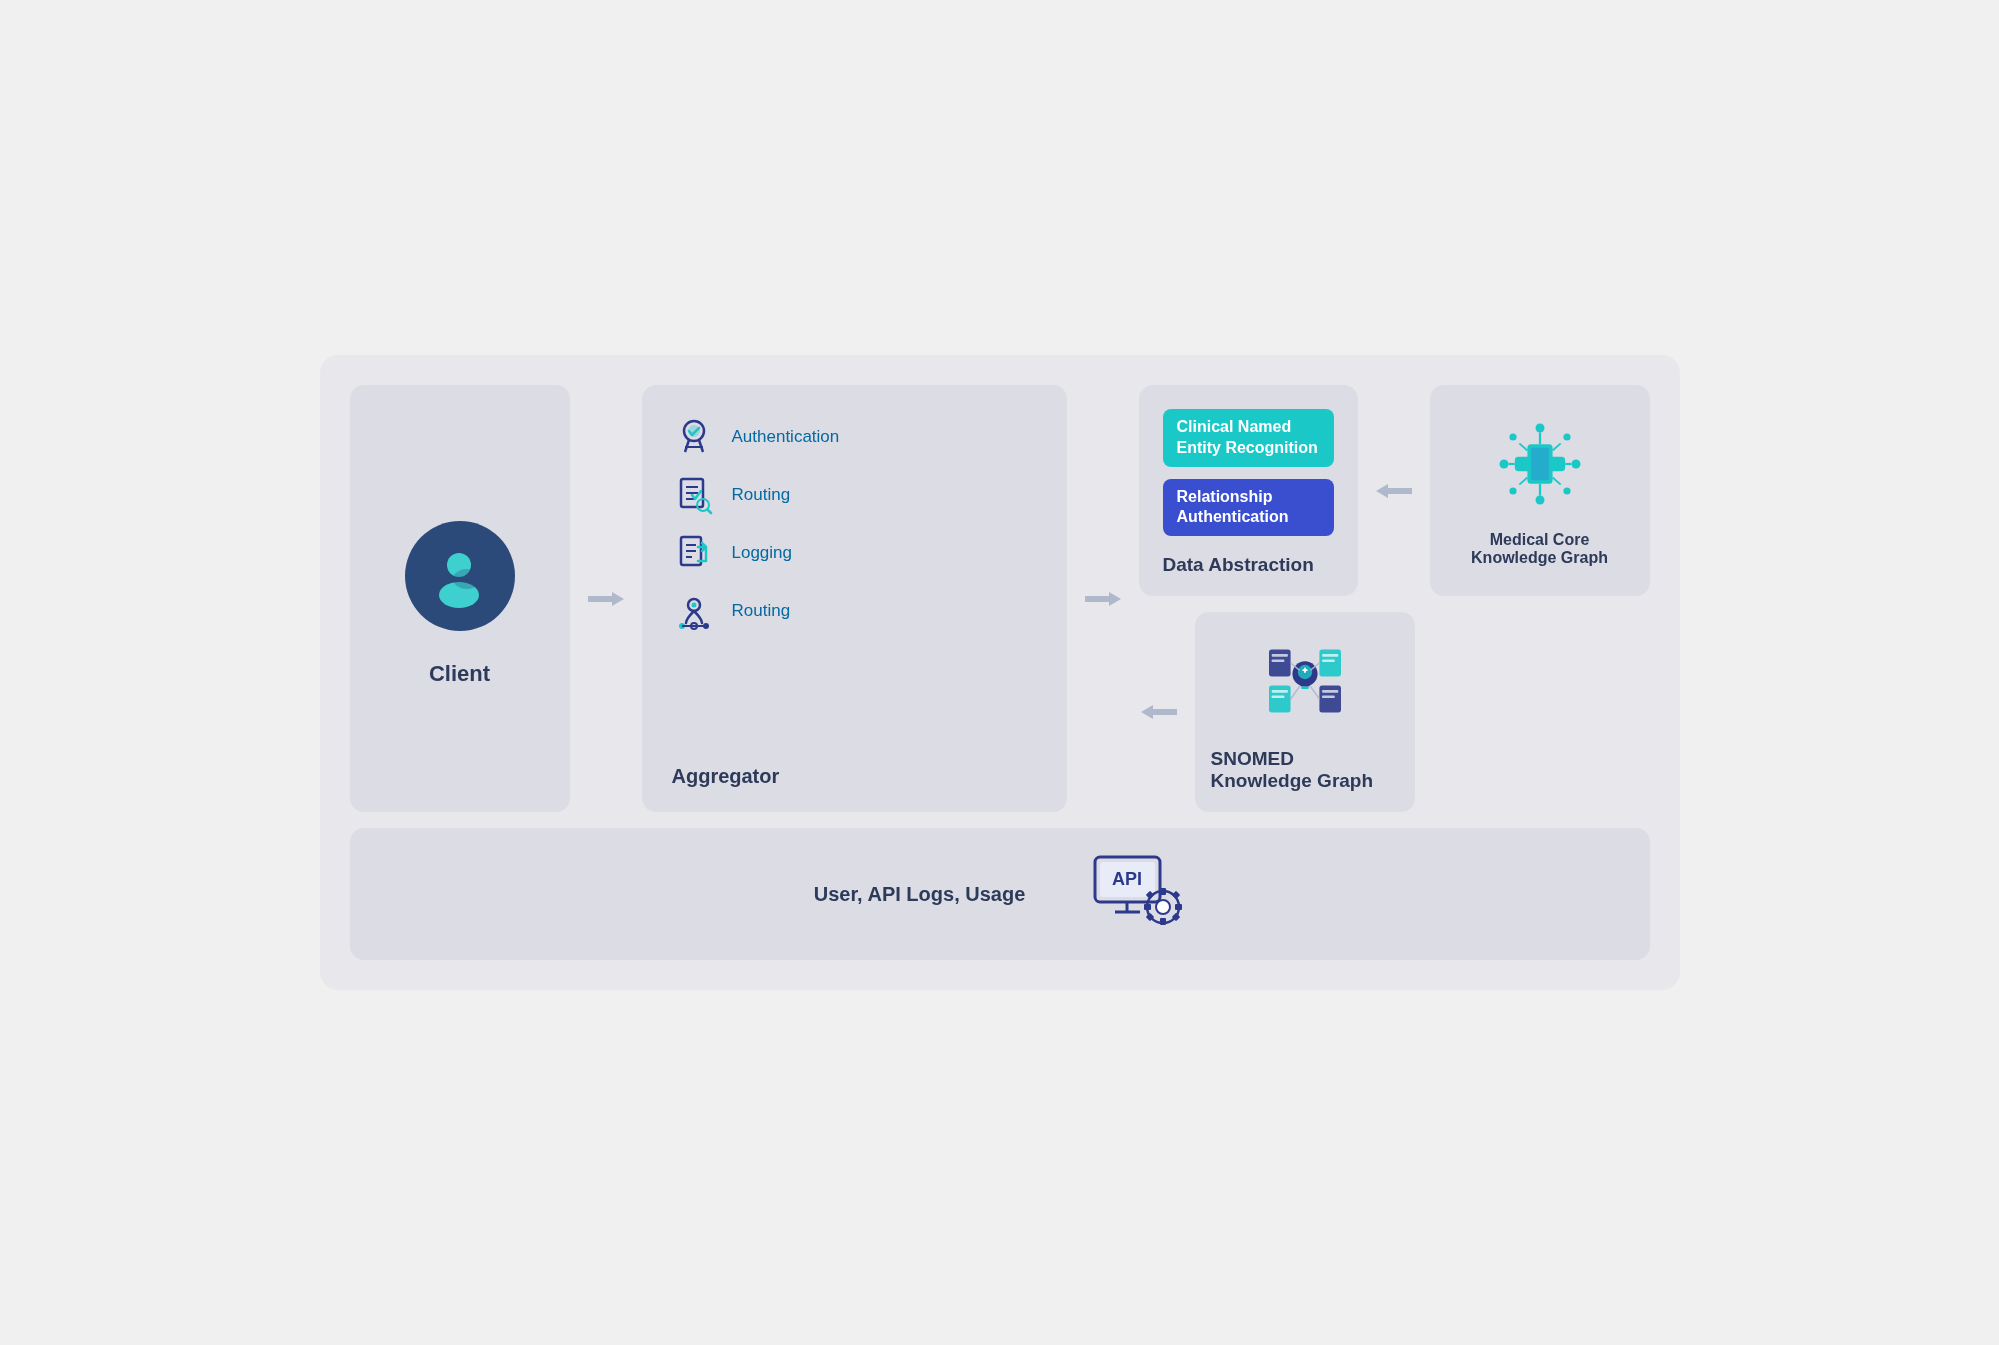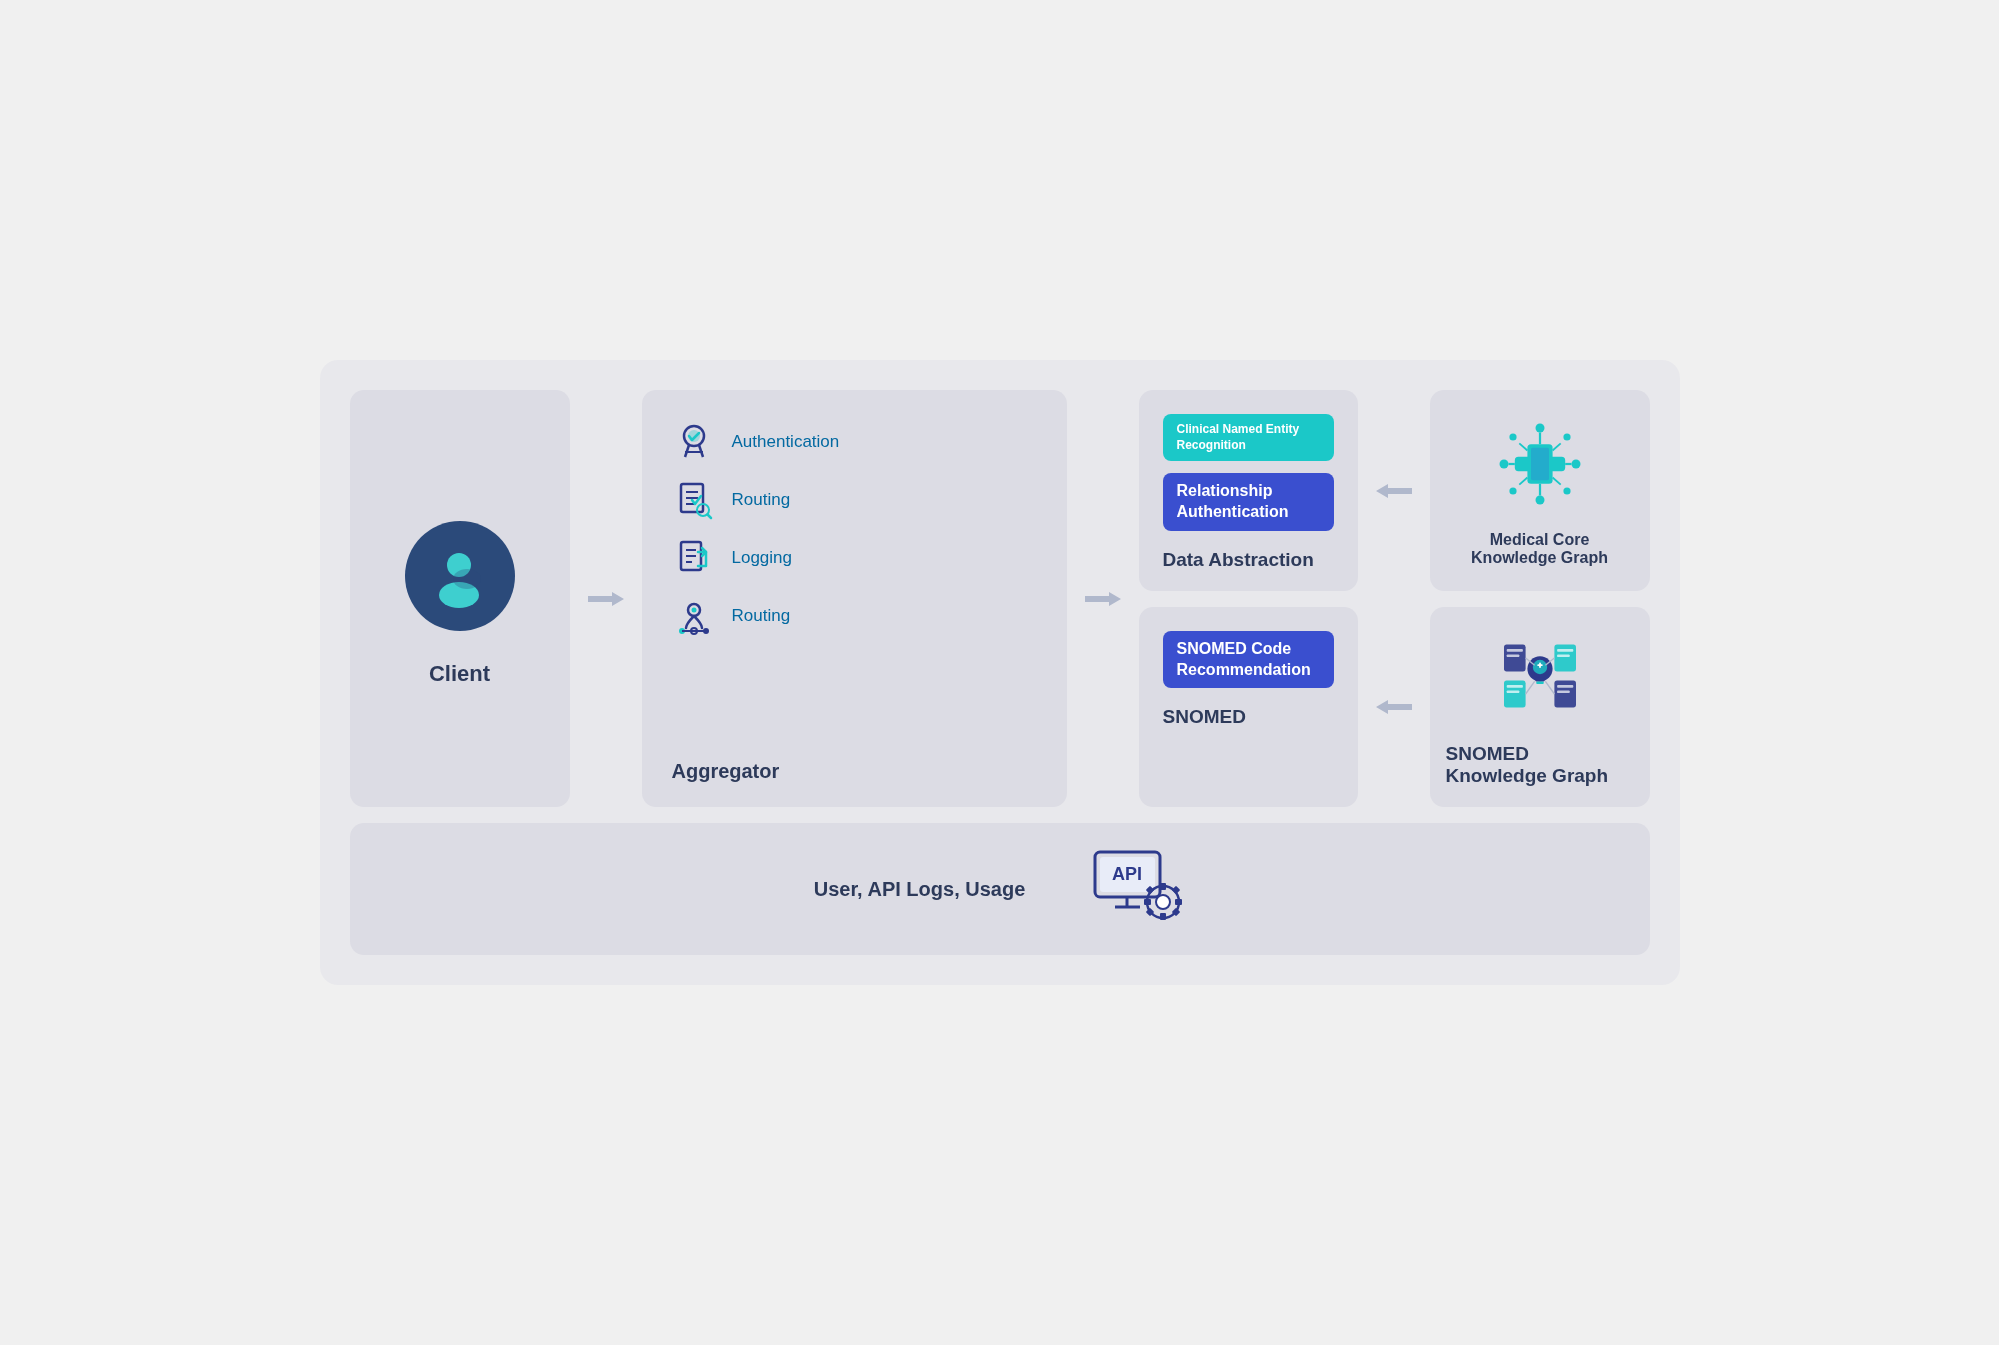--- a/index.html
+++ b/index.html
@@ -137,21 +137,21 @@
       border-radius: 14px;
       flex: 1;
       padding: 24px 24px 20px;
       display: flex;
       flex-direction: column;
       gap: 12px;
     }
     .tag-cyan {
       background: #1bc8c8;
       color: white;
-      font-size: 12px;
+      font-size: 16px;
       font-weight: 600;
       border-radius: 8px;
       padding: 8px 14px;
       display: inline-block;
       line-height: 1.3;
       width: fit-content;
     }
     .tag-blue {
       background: #3a4fcf;
       color: white;
@@ -398,24 +398,20 @@
                 <line x1="73" y1="73" x2="64" y2="65" stroke="#1bc8c8" stroke-width="2"></line>
               </svg>
             </div>
             <div class="box-label">Medical Core Knowledge Graph</div>
           </div>
 
         </div>
 
         <div class="right-panels-row">
 
-          <div class="snomed-box">
-            <span class="tag-blue">SNOMED Code Recommendation</span>
-            <div class="box-label">SNOMED</div>
-          </div>
 
           <div class="arrow-right connector">
             <svg width="36" height="20" viewBox="0 0 36 20">
                 <polygon points="36,7 12,7 12,3 0,10 12,17 12,13 36,13" fill="#b0b8cc"></polygon>
               </svg>
           </div>
 
           <div class="snomed-kg-box">
             <div class="icon-snomed">
               <svg viewBox="0 0 100 100" xmlns="http://www.w3.org/2000/svg">

